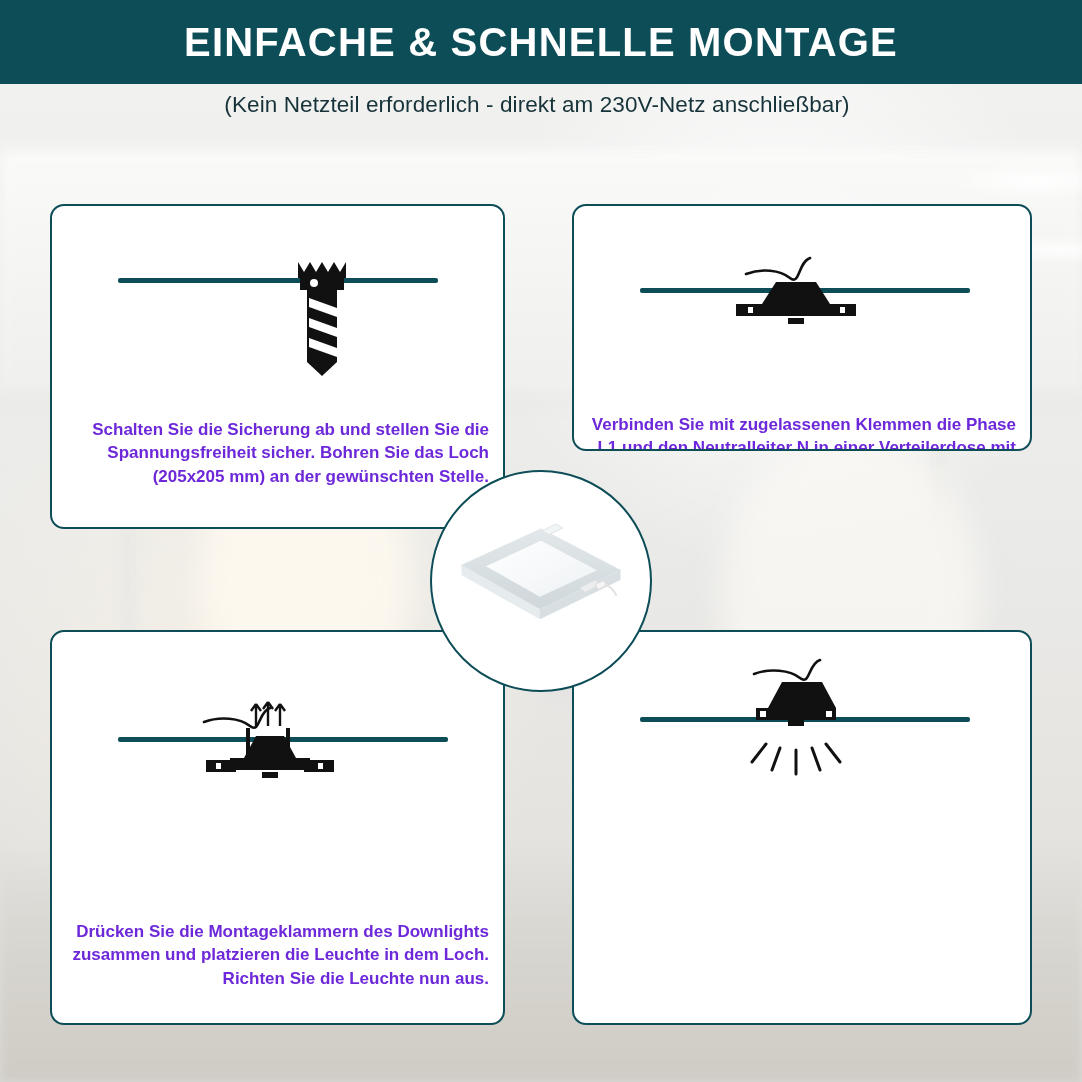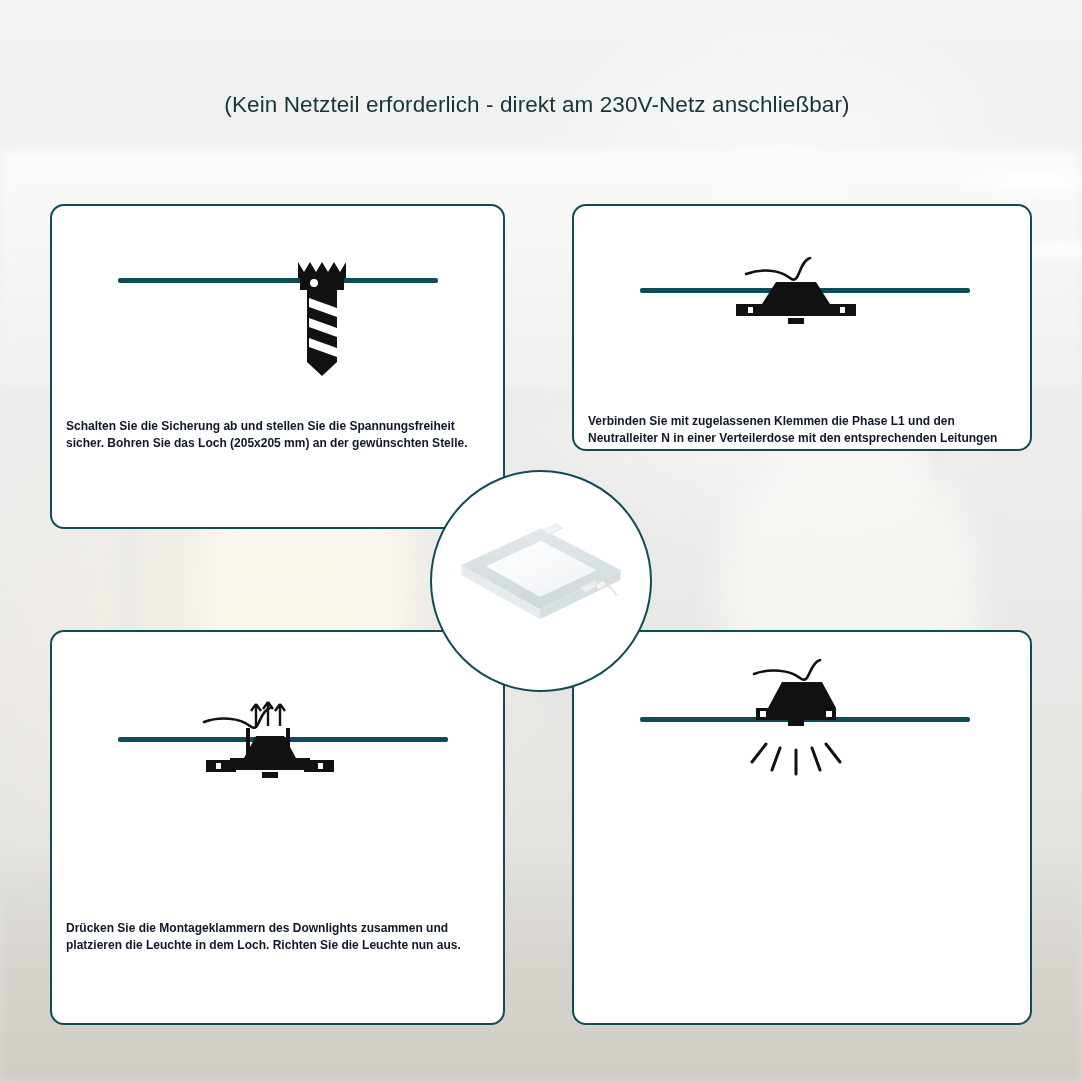--- a/index.html
+++ b/index.html
@@ -125,23 +125,23 @@
     position: relative;
     width: 100%;
     height: 200px;
   }
   .card-3 .card-art, .card-4 .card-art { height: 262px; }
 
   .card-text {
     position: absolute;
     left: 14px;
     right: 14px;
-    text-align: left;
-    color: #0f172a;
-    font-size: 12px;
+    text-align: right;
+    color: #6d28d9;
+    font-size: 17px;
     font-weight: bold;
     line-height: 1.38;
   }
   .card-1 .card-text { top: 212px; }
   .card-2 .card-text { top: 207px; }
   .card-3 .card-text { top: 288px; }
   .card-4 .card-text { top: 303px; }
 
   
   .ceil-line {
@@ -195,20 +195,23 @@
     <div class="bg-dot" style="left:40px; top:0px;"></div>
     <div class="bg-dot" style="left:44px; top:42px;"></div>
     <div class="bg-dot" style="left:48px; top:86px;"></div>
     <div class="bg-dot" style="left:52px; top:130px;"></div>
     <div class="bg-dot" style="left:56px; top:176px;"></div>
     <div class="bg-dot" style="left:60px; top:222px;"></div>
     <div class="bg-dot" style="left:64px; top:268px;"></div>
   </div>
   <div class="bg-floor"></div>
 
+  <div class="header">
+    <div class="header-title">EINFACHE &amp; SCHNELLE MONTAGE</div>
+  </div>
   <div class="subtitle">(Kein Netzteil erforderlich - direkt am 230V-Netz anschließbar)</div>
 
   <div class="card card-1">
     <div class="card-art">
       <div class="ceil-line" style="left:66px; top:72px; width:320px;"></div>
       <svg class="svg-art" width="455" height="200" viewBox="0 0 455 200">
 
         <path d="M246 56 l6 10 6 -10 6 10 6 -10 6 10 6 -10 6 10 6 -10 v16 h-48 z" fill="#111111"></path>
         <rect x="248" y="70" width="44" height="14" fill="#111111"></rect>
         <circle cx="262" cy="77" r="4" fill="#ffffff"></circle>

